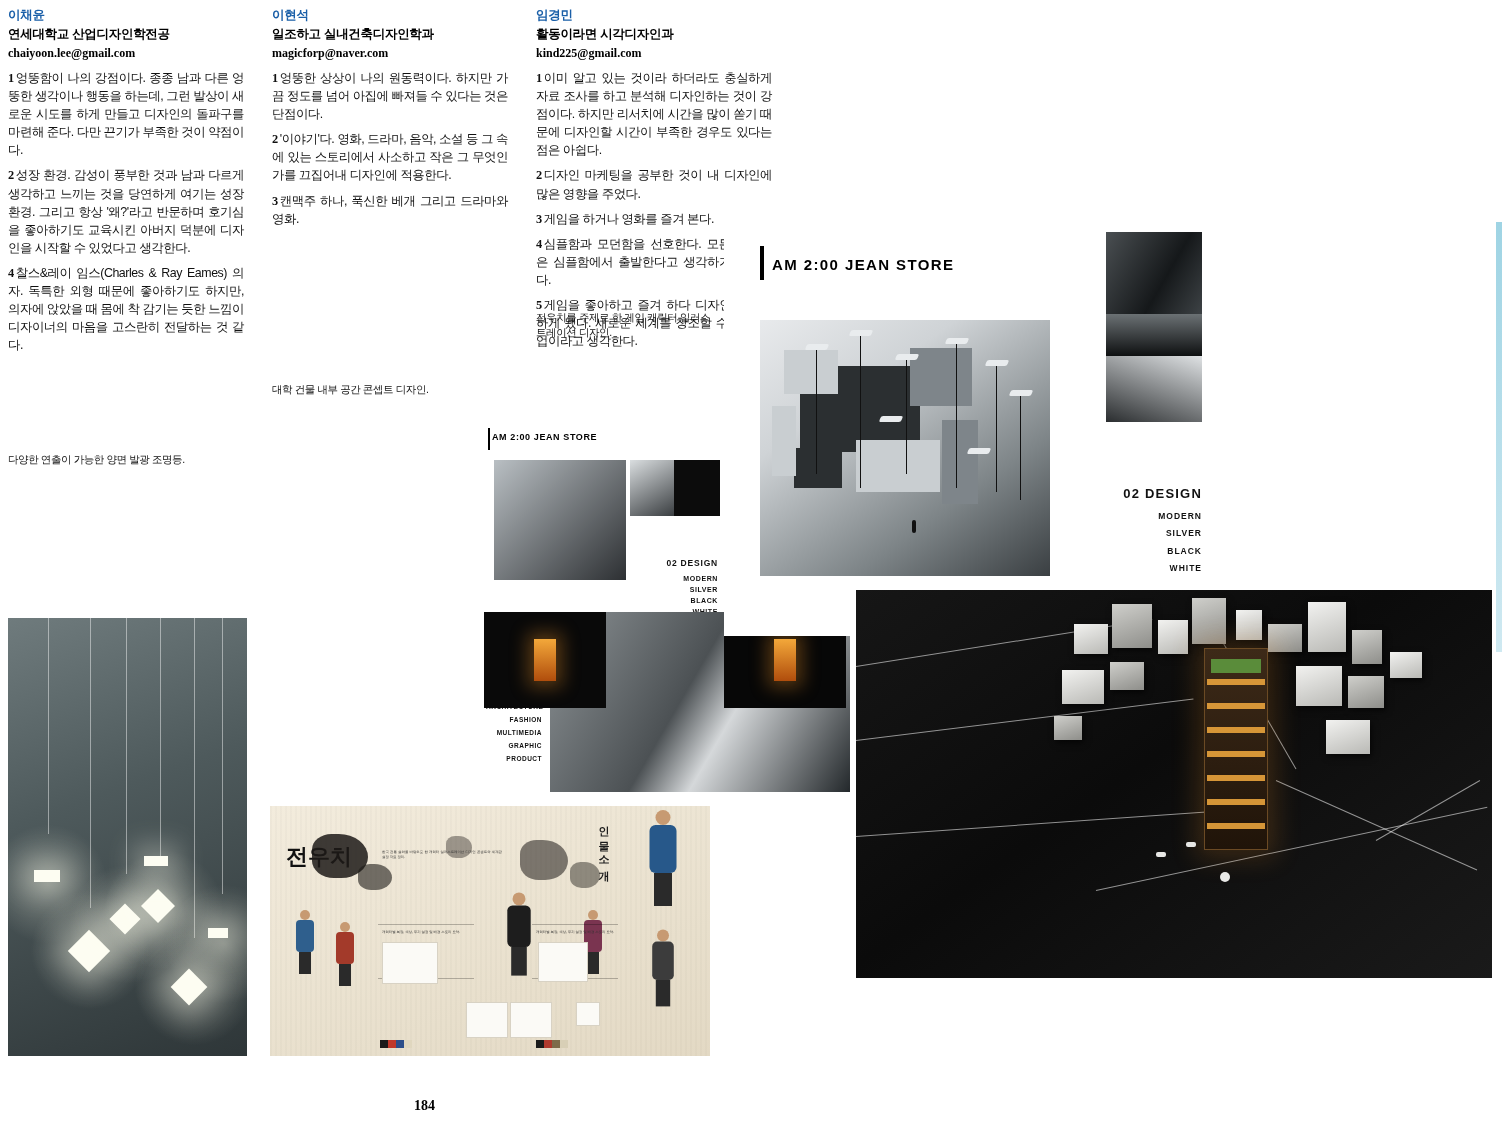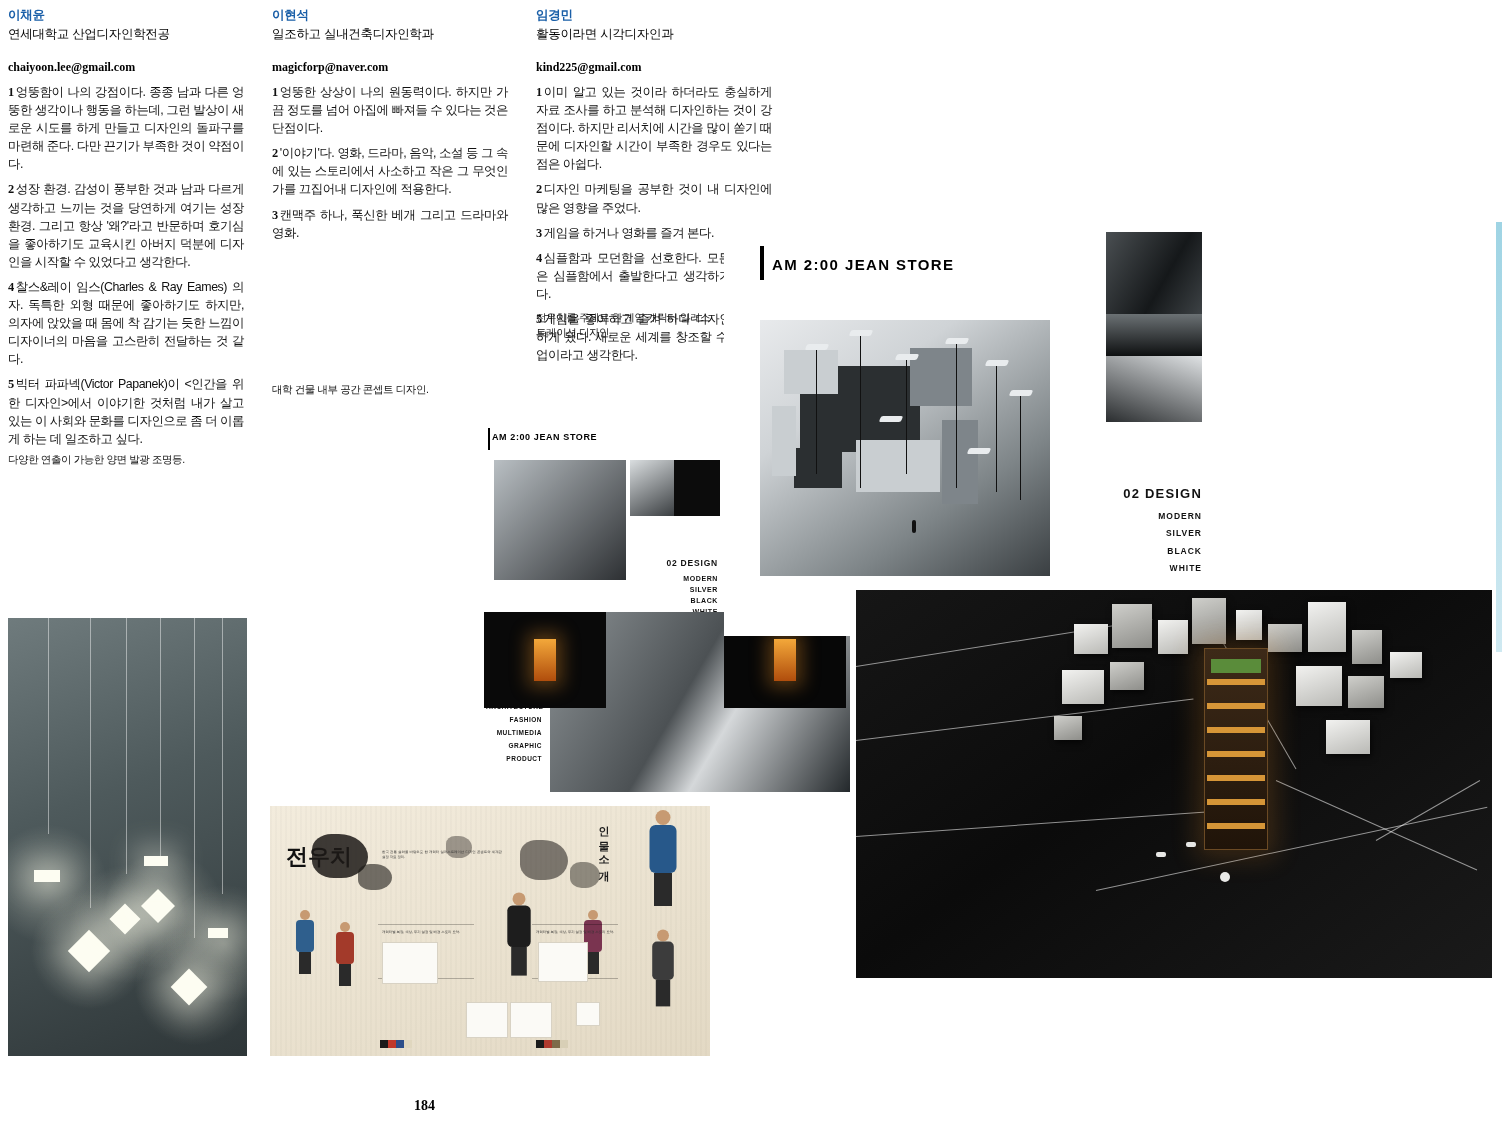--- a/index.html
+++ b/index.html
@@ -29,24 +29,24 @@
   .person-name {
     font-size: 12.5px;
     font-weight: bold;
     color: #1a5fa8;
     line-height: 1.2;
     margin-bottom: 3px;
     letter-spacing: -0.3px;
   }
   .person-school {
     font-size: 12.5px;
-    font-weight: normal;
+    font-weight: bold;
     color: #000;
     line-height: 1.3;
-    margin-bottom: 18px;
+    margin-bottom: 4px;
     letter-spacing: -0.3px;
   }
   .person-email {
     font-size: 12px;
     font-weight: bold;
     font-family: "Liberation Serif", serif;
     color: #000;
     line-height: 1.3;
     margin-bottom: 7px;
   }
@@ -495,21 +495,20 @@
 <body>
 
 <div class="col" id="col-1">
   <div class="person-name">이채윤</div>
   <div class="person-school">연세대학교 산업디자인학전공</div>
   <div class="person-email">chaiyoon.lee@gmail.com</div>
   <div class="answers">
     <p><span class="num">1</span><span>엉뚱함이 나의 강점이다. 종종 남과 다른 엉뚱한 생각이나 행동을 하는데, 그런 발상이 새로운 시도를 하게 만들고 디자인의 돌파구를 마련해 준다. 다만 끈기가 부족한 것이 약점이다.</span></p>
     <p><span class="num">2</span><span>성장 환경. 감성이 풍부한 것과 남과 다르게 생각하고 느끼는 것을 당연하게 여기는 성장 환경. 그리고 항상 '왜?'라고 반문하며 호기심을 좋아하기도 교육시킨 아버지 덕분에 디자인을 시작할 수 있었다고 생각한다.</span></p>
     <p><span class="num">4</span><span>찰스&amp;레이 임스(Charles &amp; Ray Eames) 의자. 독특한 외형 때문에 좋아하기도 하지만, 의자에 앉았을 때 몸에 착 감기는 듯한 느낌이 디자이너의 마음을 고스란히 전달하는 것 같다.</span></p>
-    <p><span class="num">5</span><span>빅터 파파넥(Victor Papanek)이 &lt;인간을 위한 디자인&gt;에서 이야기한 것처럼 내가 살고 있는 이 사회와 문화를 디자인으로 좀 더 이롭게 하는 데 일조하고 싶다.</span></p>
   </div>
 </div>
 <div class="caption" id="caption-1">다양한 연출이 가능한 양면 발광 조명등.</div>
 
 <div class="col" id="col-2">
   <div class="person-name">이현석</div>
   <div class="person-school">일조하고 실내건축디자인학과</div>
   <div class="person-email">magicforp@naver.com</div>
   <div class="answers">
     <p><span class="num">1</span><span>엉뚱한 상상이 나의 원동력이다. 하지만 가끔 정도를 넘어 아집에 빠져들 수 있다는 것은 단점이다.</span></p>

